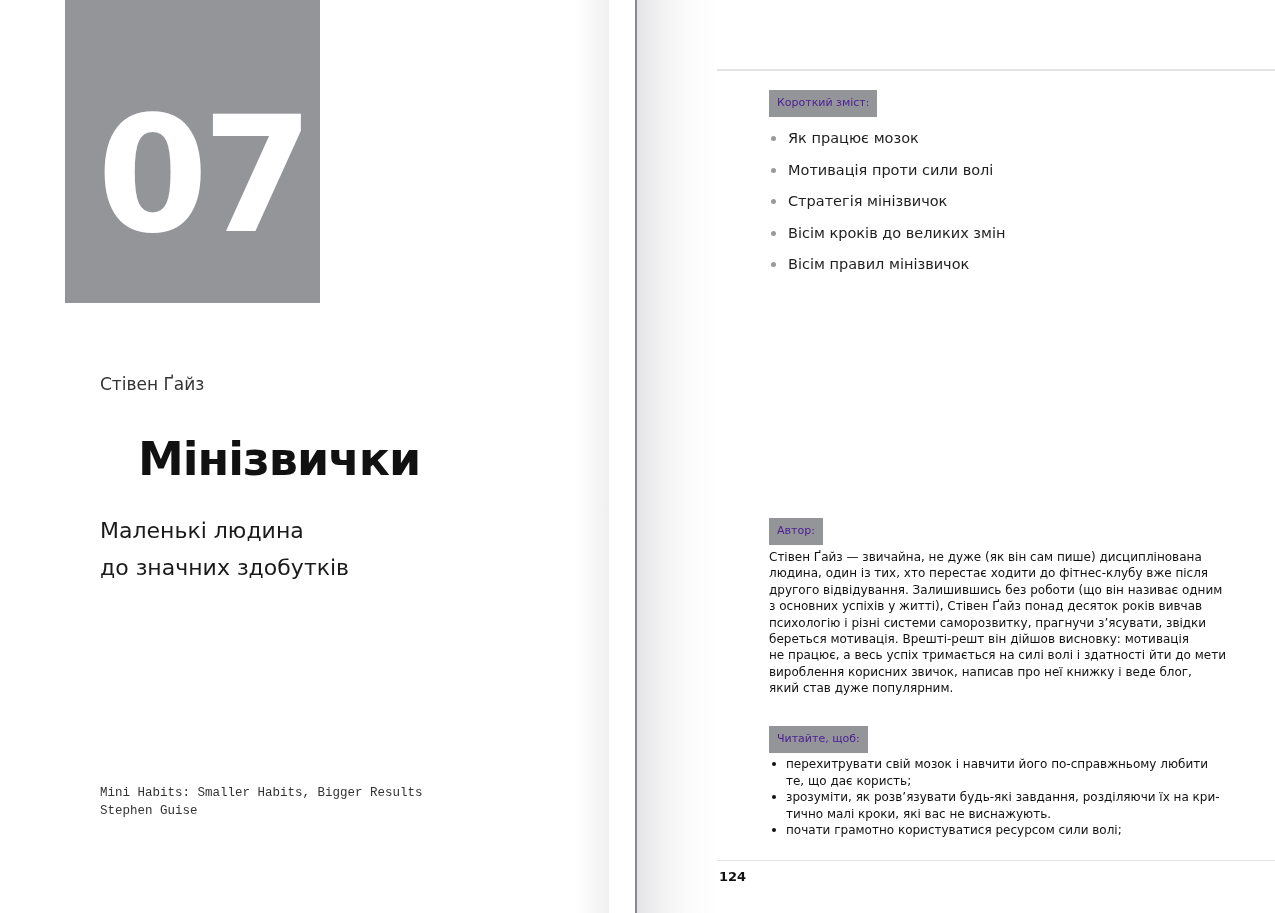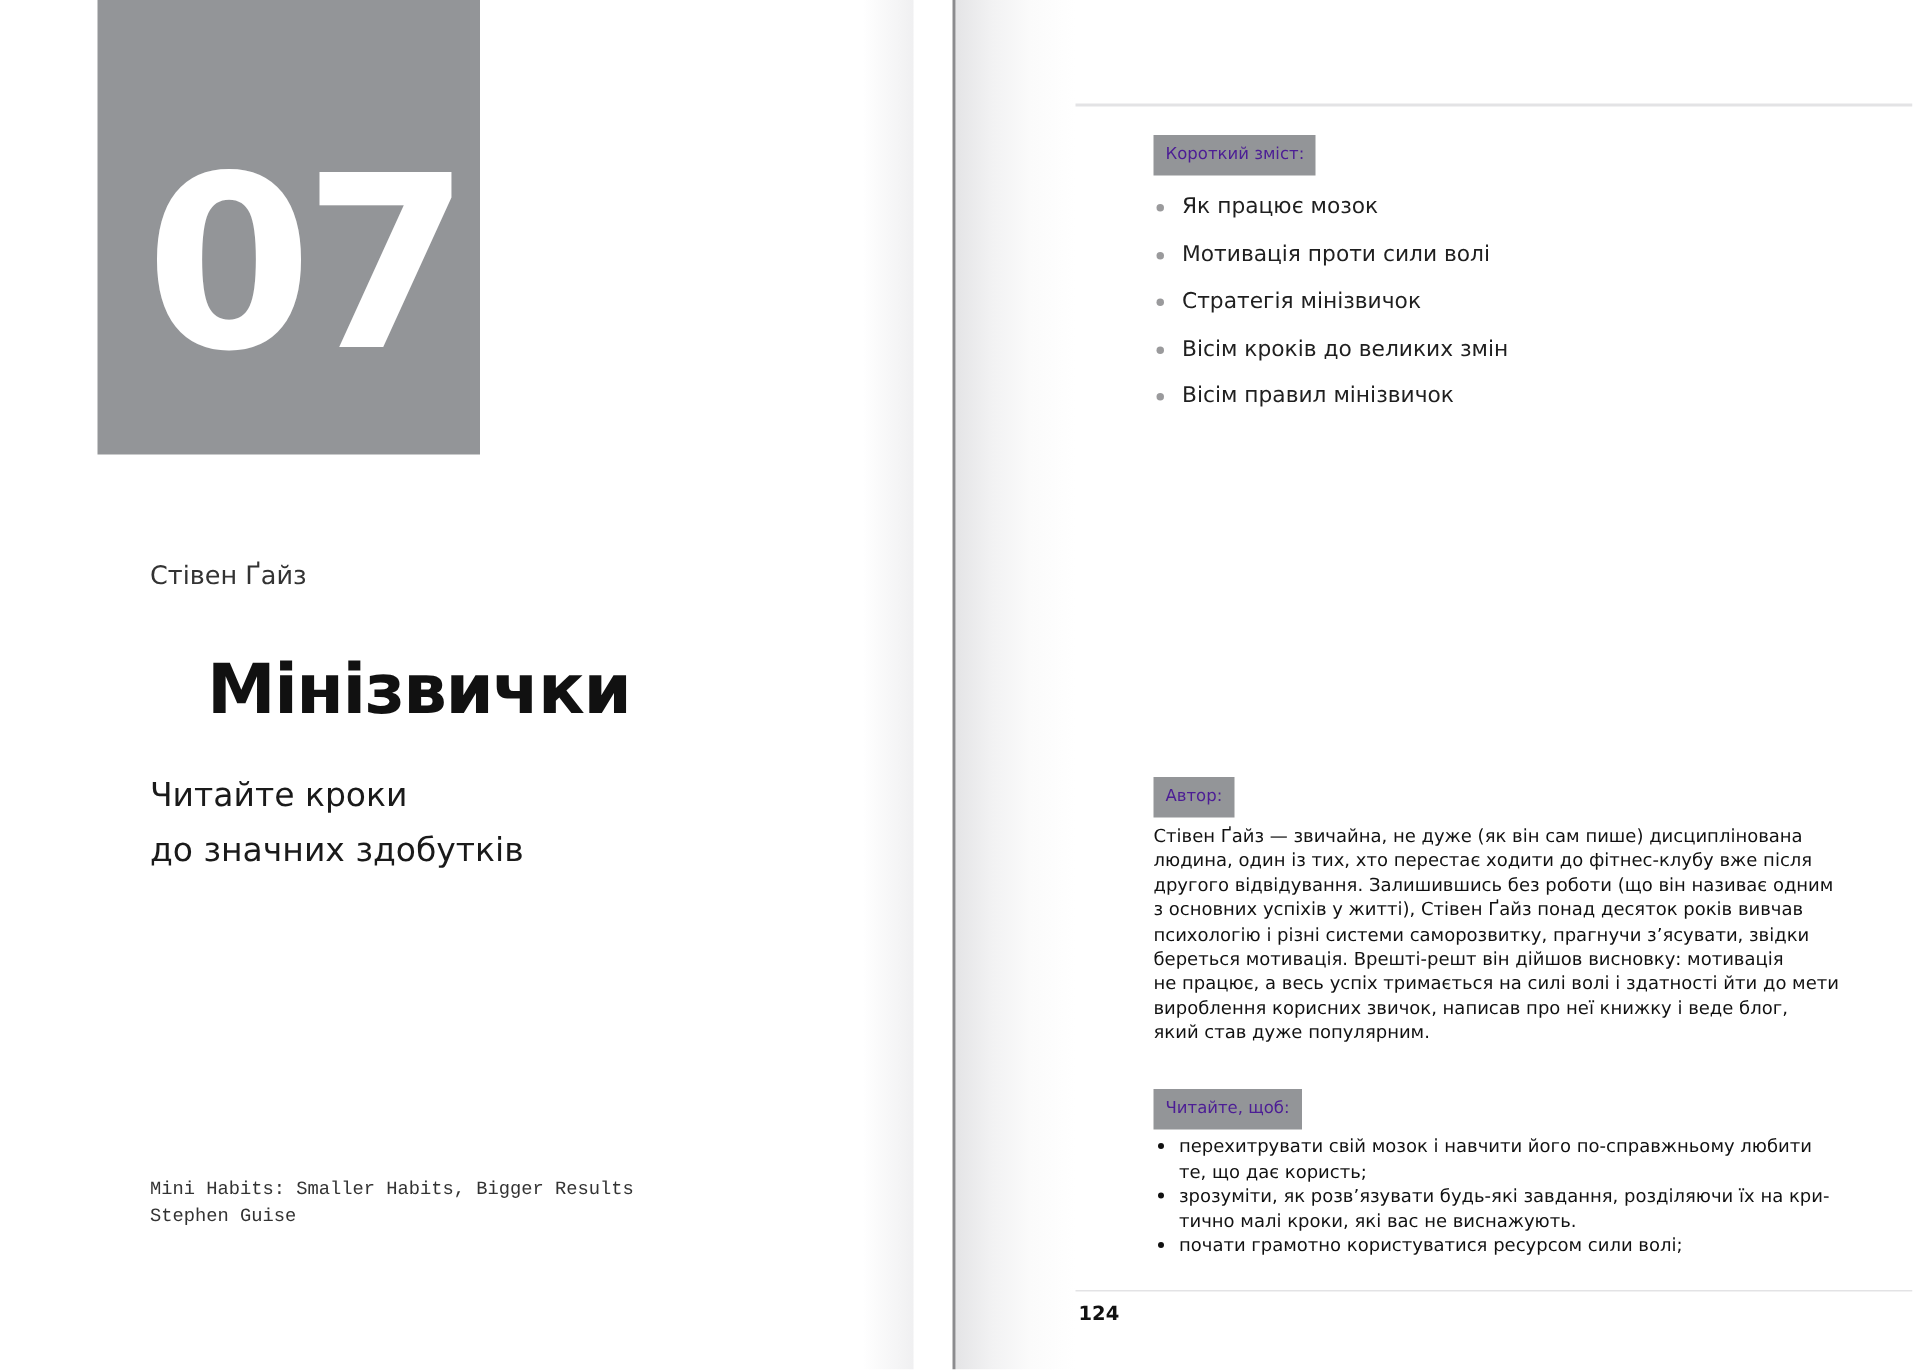--- a/index.html
+++ b/index.html
@@ -205,21 +205,21 @@
 
 <div class="spread">
 
   <div class="page page-left">
     <div class="chapter-block">
       <div class="chapter-number">07</div>
     </div>
     <div class="author-small">Стівен Ґайз</div>
     <div class="book-title">Мінізвички</div>
     <div class="subtitle">
-      <div>Читайте кроки</div>
+      <div>Маленькі людина</div>
       <div>до значних здобутків</div>
     </div>
     <div class="original">
       <div>Mini Habits: Smaller Habits, Bigger Results</div>
       <div>Stephen Guise</div>
     </div>
   </div>
 
   <div class="page page-right">
     <div class="top-rule"></div>

